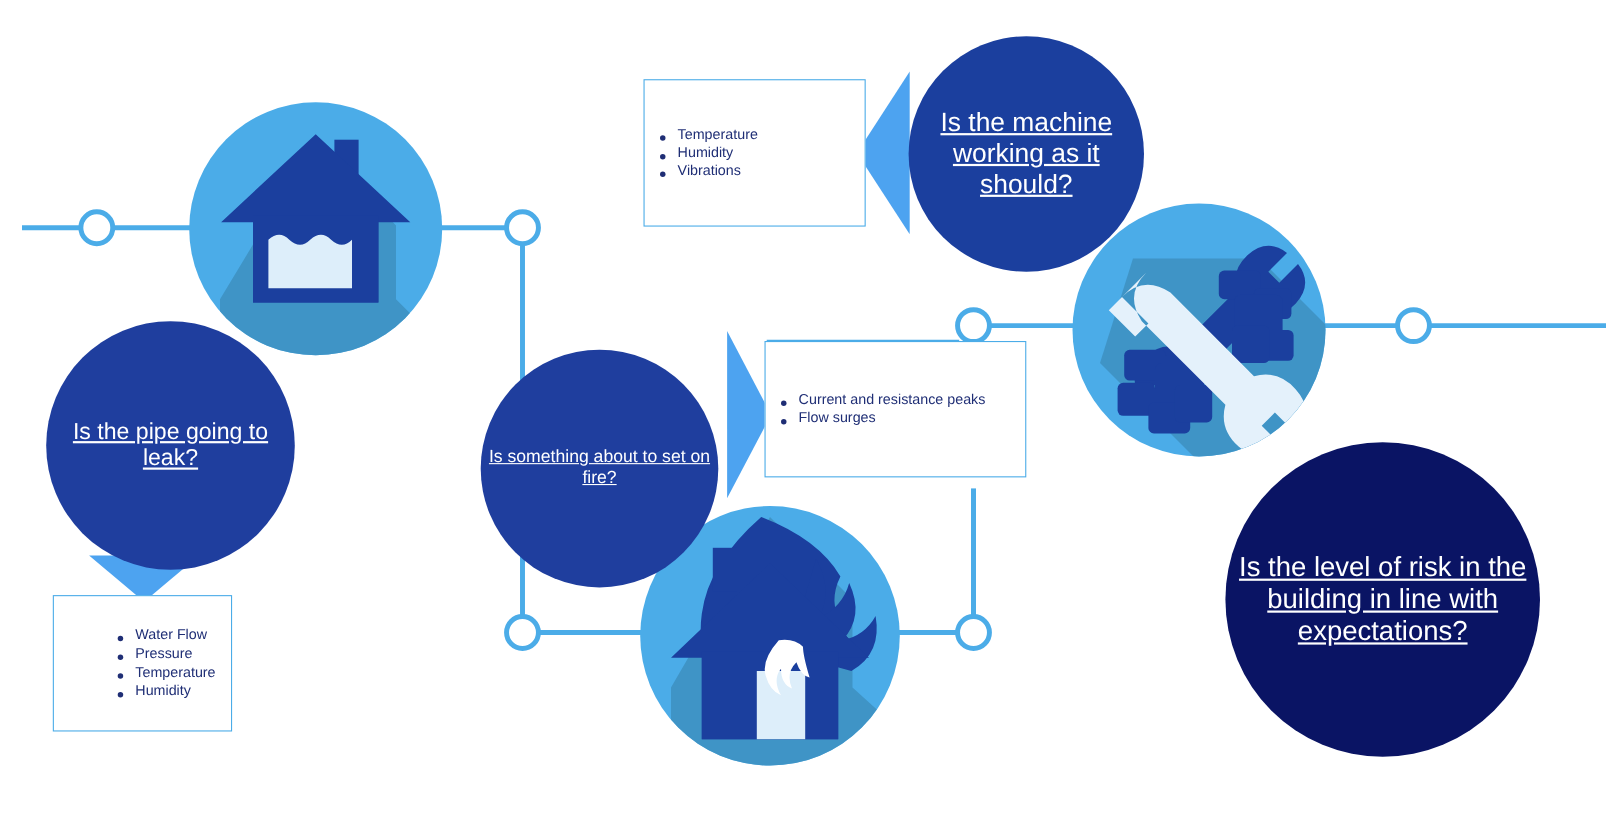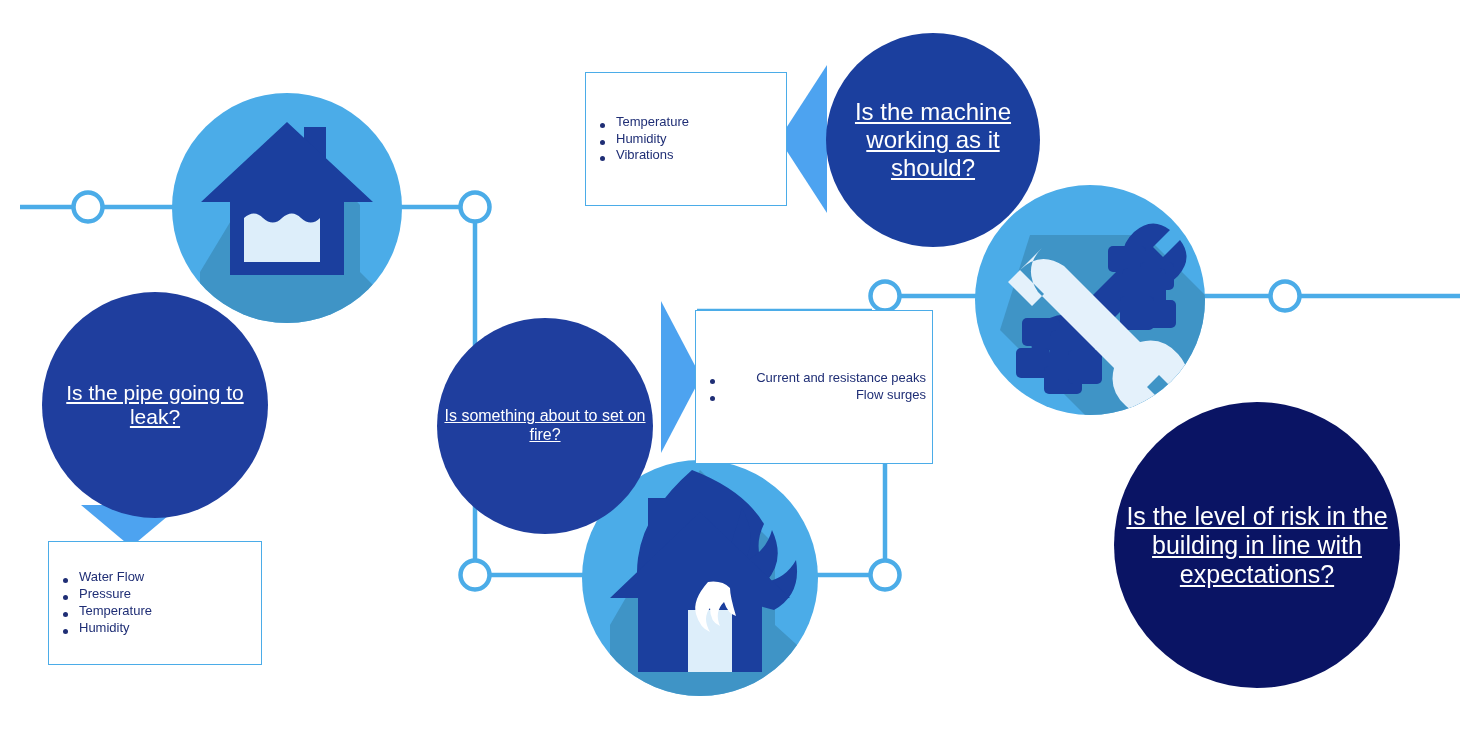--- a/index.html
+++ b/index.html
@@ -224,28 +224,28 @@
   <div class="layer" id="boxes">
 
     <div class="listbox" style="left:585px; top:72px; width:202px; height:134px;">
       <ul>
         <li>Temperature</li>
         <li>Humidity</li>
         <li>Vibrations</li>
       </ul>
     </div>
 
-    <div class="listbox" style="left:695px; top:310px; width:238px; height:154px;text-align:right;">
+    <div class="listbox" style="left:695px; top:310px; width:238px; height:124px;">
       <ul>
         <li>Current and resistance peaks</li>
         <li>Flow surges</li>
       </ul>
     </div>
 
-    <div class="listbox" style="left:48px; top:541px; width:214px; height:124px;">
+    <div class="listbox" style="left:48px; top:541px; width:163px; height:124px;padding-left:44px;">
       <ul>
         <li>Water Flow</li>
         <li>Pressure</li>
         <li>Temperature</li>
         <li>Humidity</li>
       </ul>
     </div>
   </div>
 
   <div class="layer" id="questions">

